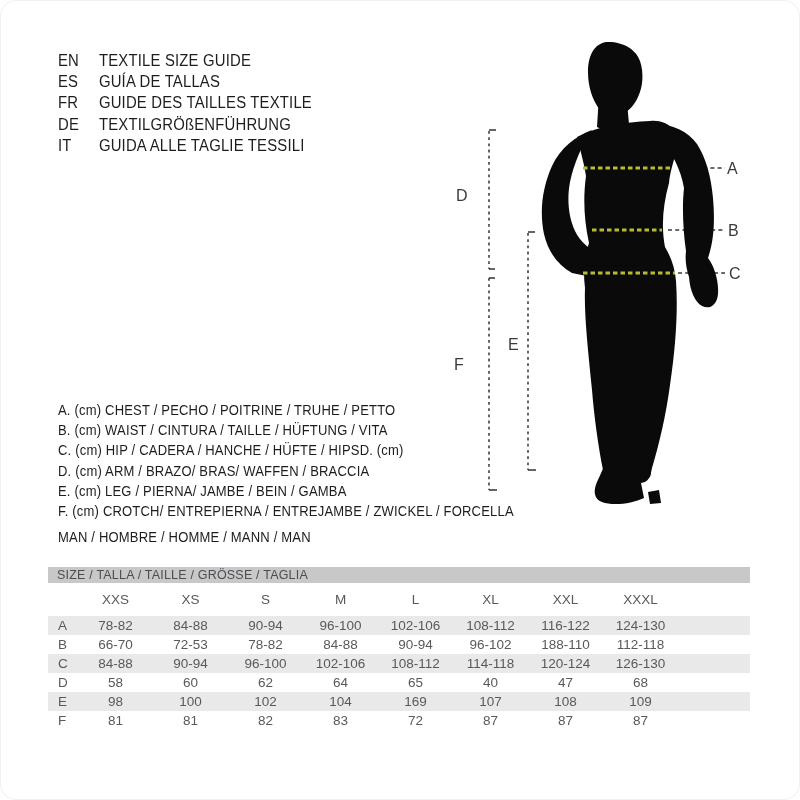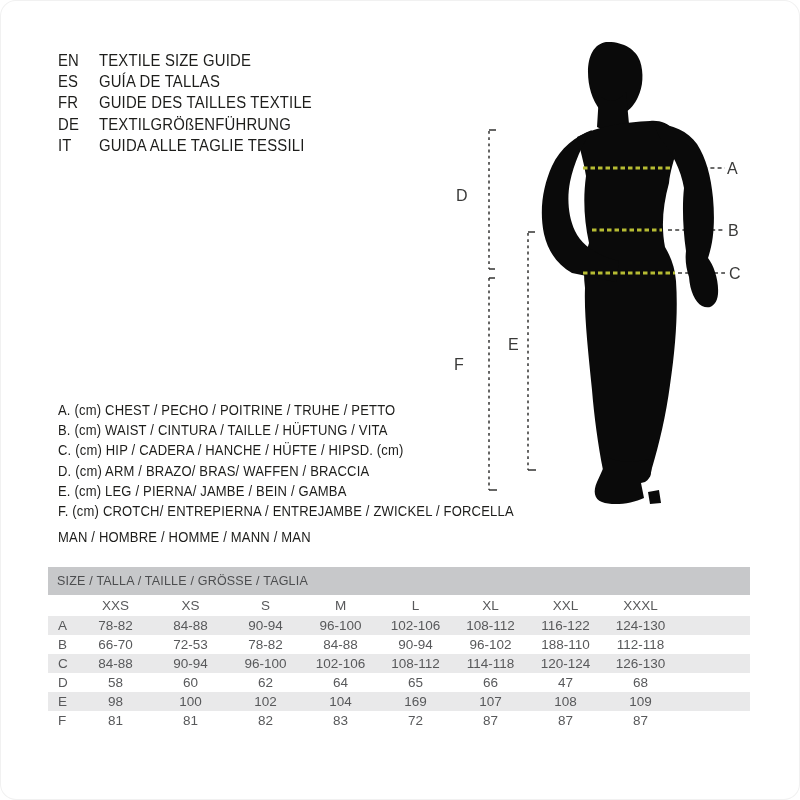--- a/index.html
+++ b/index.html
@@ -19,28 +19,28 @@
 
   
   .legend{position:absolute;left:58px;top:400px;transform:scaleX(.93);transform-origin:left top;}
   .legend-line{height:20.2px;font-size:14px;color:#1d1d1b;letter-spacing:.2px;white-space:nowrap;
                display:flex;align-items:center;}
   .gender{position:absolute;left:58px;top:529px;font-size:14px;color:#1d1d1b;letter-spacing:.2px;
           transform:scaleX(.93);transform-origin:left top;}
 
   
   .table-wrap{position:absolute;left:48px;top:567px;width:702px;}
-  .table-title{height:28px;background:#c7c8ca;color:#4c4d4f;font-size:12.5px;
+  .table-title{height:16px;background:#c7c8ca;color:#4c4d4f;font-size:12.5px;
                display:flex;align-items:center;padding-left:9px;box-sizing:border-box;
                letter-spacing:.2px;white-space:nowrap;}
   table.sizes{border-collapse:collapse;table-layout:fixed;width:702px;color:#58595b;}
   table.sizes col.lab{width:30px;} table.sizes col.c{width:75px;} table.sizes col.fill{width:72px;}
   table.sizes th,table.sizes td{font-weight:normal;font-size:13.5px;text-align:center;
                padding:0;white-space:nowrap;}
-  table.sizes thead tr{height:21px;}
+  table.sizes thead tr{height:33px;}
   table.sizes tbody tr{height:19px;}
   table.sizes tbody tr:nth-child(odd){background:#e9e9ea;}
   table.sizes .rowlab{text-align:left;padding-left:10px;}
 </style>
 </head>
 <body>
 
 <div class="frame"></div>
 
 <div class="titles">
@@ -204,21 +204,21 @@
         <td>126-130</td>
         <td></td>
       </tr>
       <tr>
         <td class="rowlab">D</td>
         <td>58</td>
         <td>60</td>
         <td>62</td>
         <td>64</td>
         <td>65</td>
-        <td>66</td>
+        <td>40</td>
         <td>47</td>
         <td>68</td>
         <td></td>
       </tr>
       <tr>
         <td class="rowlab">E</td>
         <td>98</td>
         <td>100</td>
         <td>102</td>
         <td>104</td>

